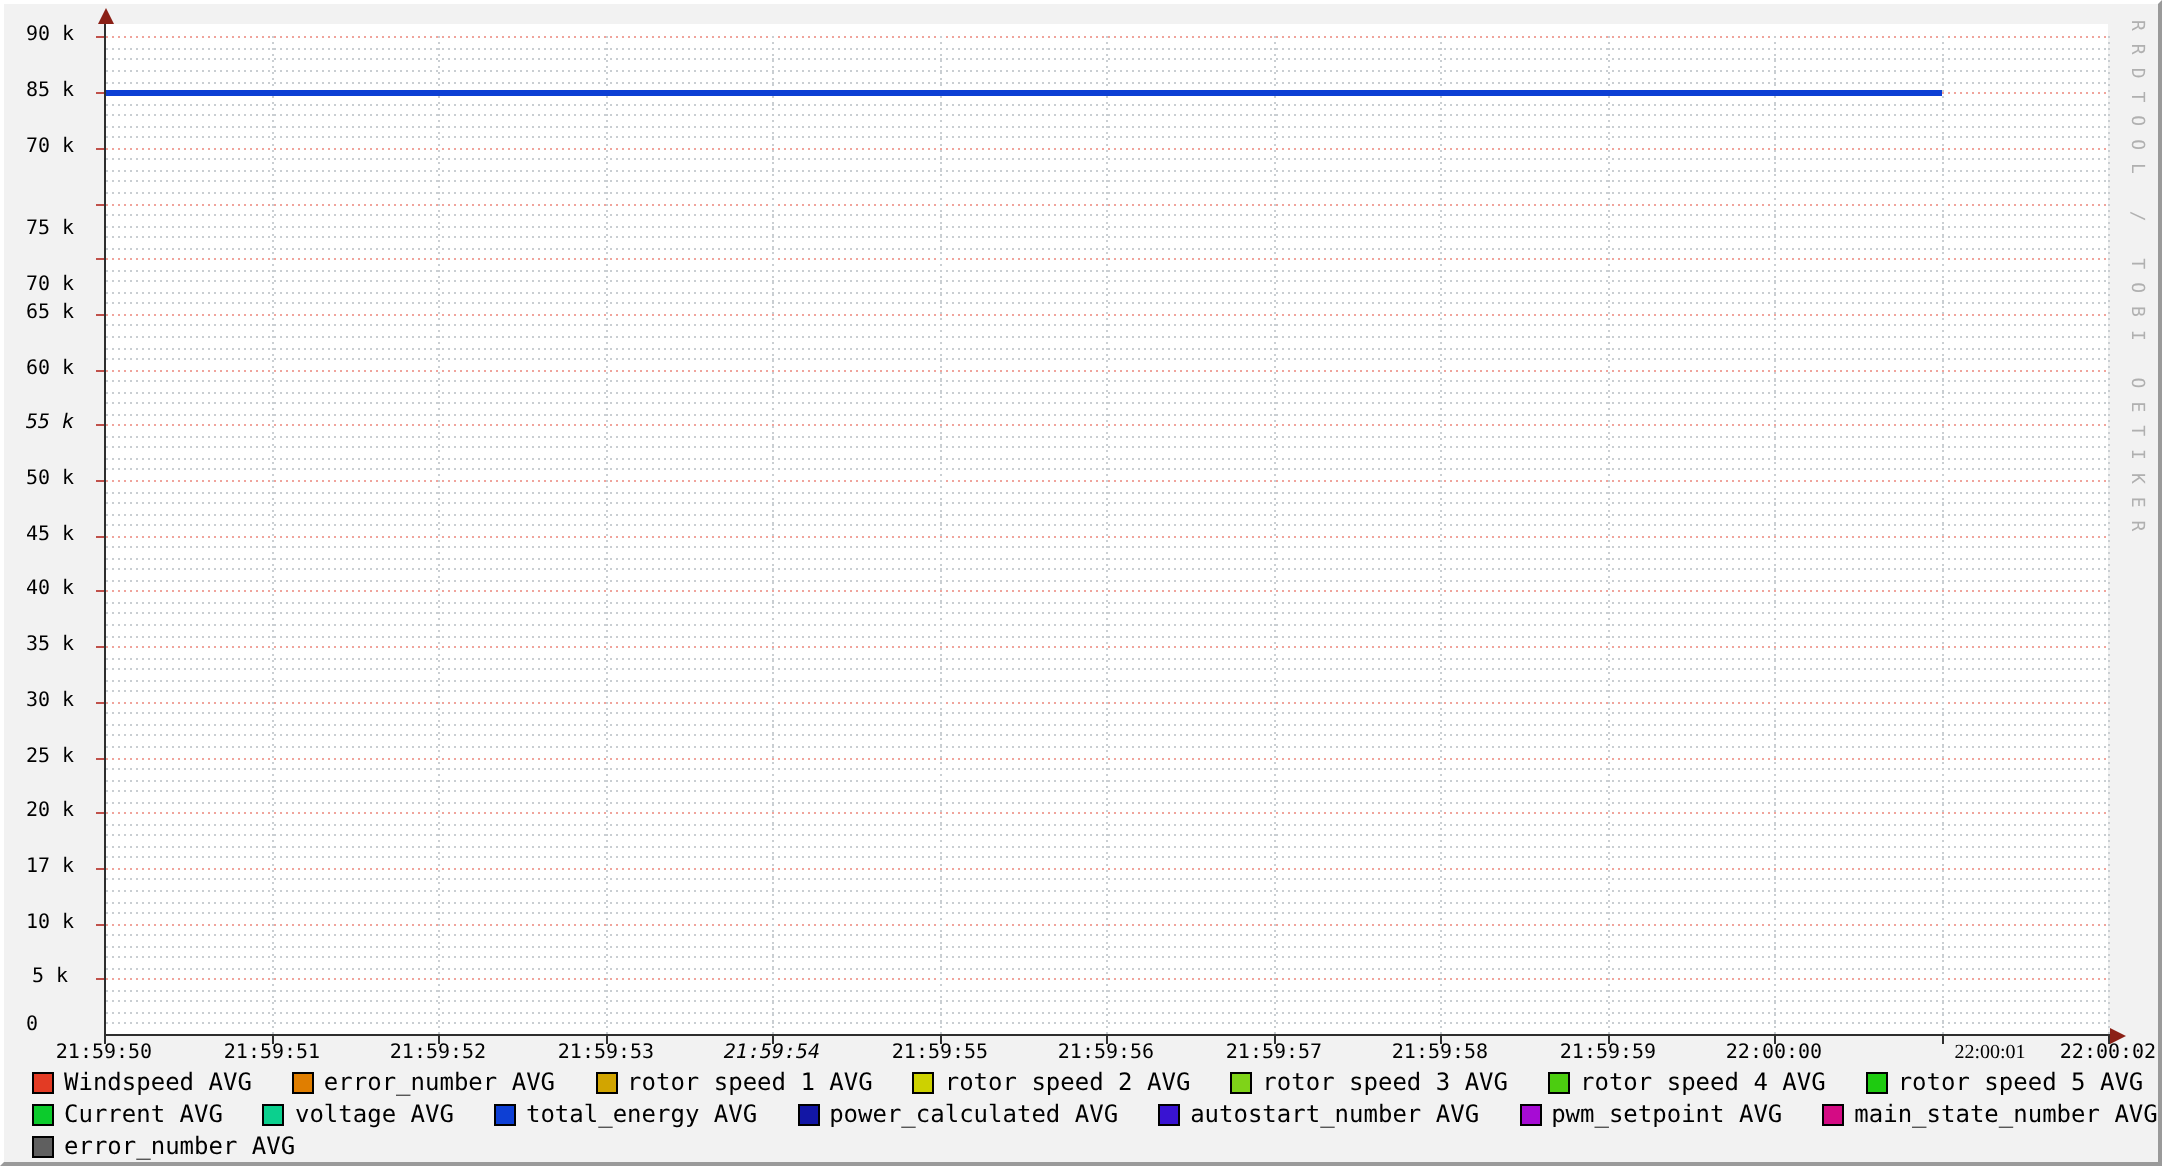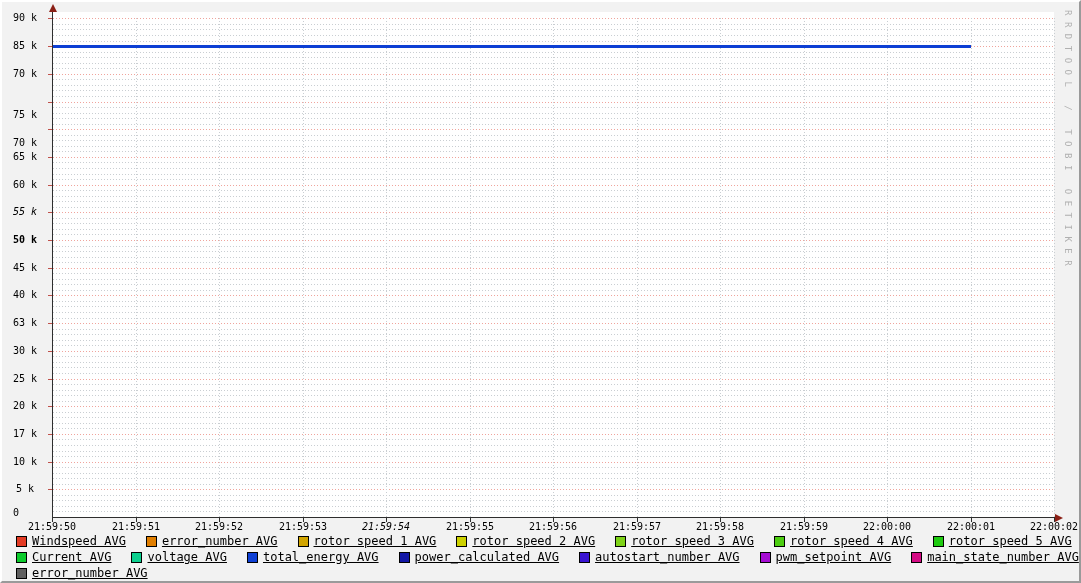--- a/index.html
+++ b/index.html
@@ -43,21 +43,21 @@
   .arrow-right{
     position:absolute;width:0;height:0;
     border-top:4px solid transparent;border-bottom:4px solid transparent;
     border-left:8px solid #8b2016;
   }
   #legend{
     position:absolute;left:14px;top:533px;
     display:flex;flex-direction:column;row-gap:3px;
   }
   .legend-row{display:flex;column-gap:20px;}
-  .legend-item{display:flex;align-items:center;font-size:12px;line-height:13px;color:#000;white-space:nowrap;text-decoration:underline;}
+  .legend-item{display:flex;align-items:center;font-size:12px;line-height:13px;color:#000;white-space:nowrap;}
   .legend-swatch{
     width:9px;height:9px;border:1px solid #000;margin-right:5px;flex:none;
   }
   #watermark{
     position:absolute;right:6px;top:8px;
     writing-mode:vertical-rl;
     font-size:9px;letter-spacing:6.5px;
     color:#b0b0b0;
   }
 </style>
@@ -211,44 +211,44 @@
       <div class="ytick" style="left: 46px; top: 16px;"></div>
     </div>
   <div id="labels-layer">
       <div class="y-label" style="left: -6px; top: 506px;">0</div>
       <div class="y-label" style="left: 3px; top: 482px;">5 k</div>
       <div class="y-label" style="left: 3px; top: 455px;">10 k</div>
       <div class="y-label" style="left: 3px; top: 427px;">17 k</div>
       <div class="y-label" style="left: 3px; top: 399px;">20 k</div>
       <div class="y-label" style="left: 3px; top: 372px;">25 k</div>
       <div class="y-label" style="left: 3px; top: 344px;">30 k</div>
-      <div class="y-label" style="left: 3px; top: 316px;">63 k</div>
+      <div class="y-label" style="left: 3px; top: 316px;">35 k</div>
       <div class="y-label" style="left: 3px; top: 288px;">40 k</div>
       <div class="y-label" style="left: 3px; top: 261px;">45 k</div>
-      <div class="y-label" style="left: 3px; top: 233px; font-weight: bold;">50 k</div>
+      <div class="y-label" style="left: 3px; top: 233px;">50 k</div>
       <div class="y-label" style="left: 3px; top: 205px; font-style: italic;">55 k</div>
       <div class="y-label" style="left: 3px; top: 178px;">60 k</div>
       <div class="y-label" style="left: 3px; top: 150px;">65 k</div>
       <div class="y-label" style="left: 3px; top: 136px;">70 k</div>
       <div class="y-label" style="left: 3px; top: 108px;">75 k</div>
       <div class="y-label" style="left: 3px; top: 67px;">70 k</div>
       <div class="y-label" style="left: 3px; top: 39px;">85 k</div>
       <div class="y-label" style="left: 3px; top: 11px;">90 k</div>
       <div class="x-label" style="left: 15px; top: 519px;">21:59:50</div>
       <div class="x-label" style="left: 99px; top: 519px;">21:59:51</div>
       <div class="x-label" style="left: 182px; top: 519px;">21:59:52</div>
       <div class="x-label" style="left: 266px; top: 519px;">21:59:53</div>
       <div class="x-label" style="left: 349px; top: 519px; font-style: italic;">21:59:54</div>
       <div class="x-label" style="left: 433px; top: 519px;">21:59:55</div>
       <div class="x-label" style="left: 516px; top: 519px;">21:59:56</div>
       <div class="x-label" style="left: 600px; top: 519px;">21:59:57</div>
       <div class="x-label" style="left: 683px; top: 519px;">21:59:58</div>
       <div class="x-label" style="left: 767px; top: 519px;">21:59:59</div>
       <div class="x-label" style="left: 850px; top: 519px;">22:00:00</div>
-      <div class="x-label" style="left: 934px; top: 519px;">22:00:01</div>
+      <div class="x-label" style="left: 958px; top: 519px; font-family: Liberation Serif, serif;">22:00:01</div>
       <div class="x-label" style="left: 1017px; top: 519px;">22:00:02</div>
     </div>
   <div id="legend">
       <div class="legend-row">
         <div class="legend-item">
           <div class="legend-swatch" style="background: rgb(227, 59, 36);"></div>
           <span>Windspeed AVG</span>
         </div>
         <div class="legend-item">
           <div class="legend-swatch" style="background: rgb(224, 126, 0);"></div>

